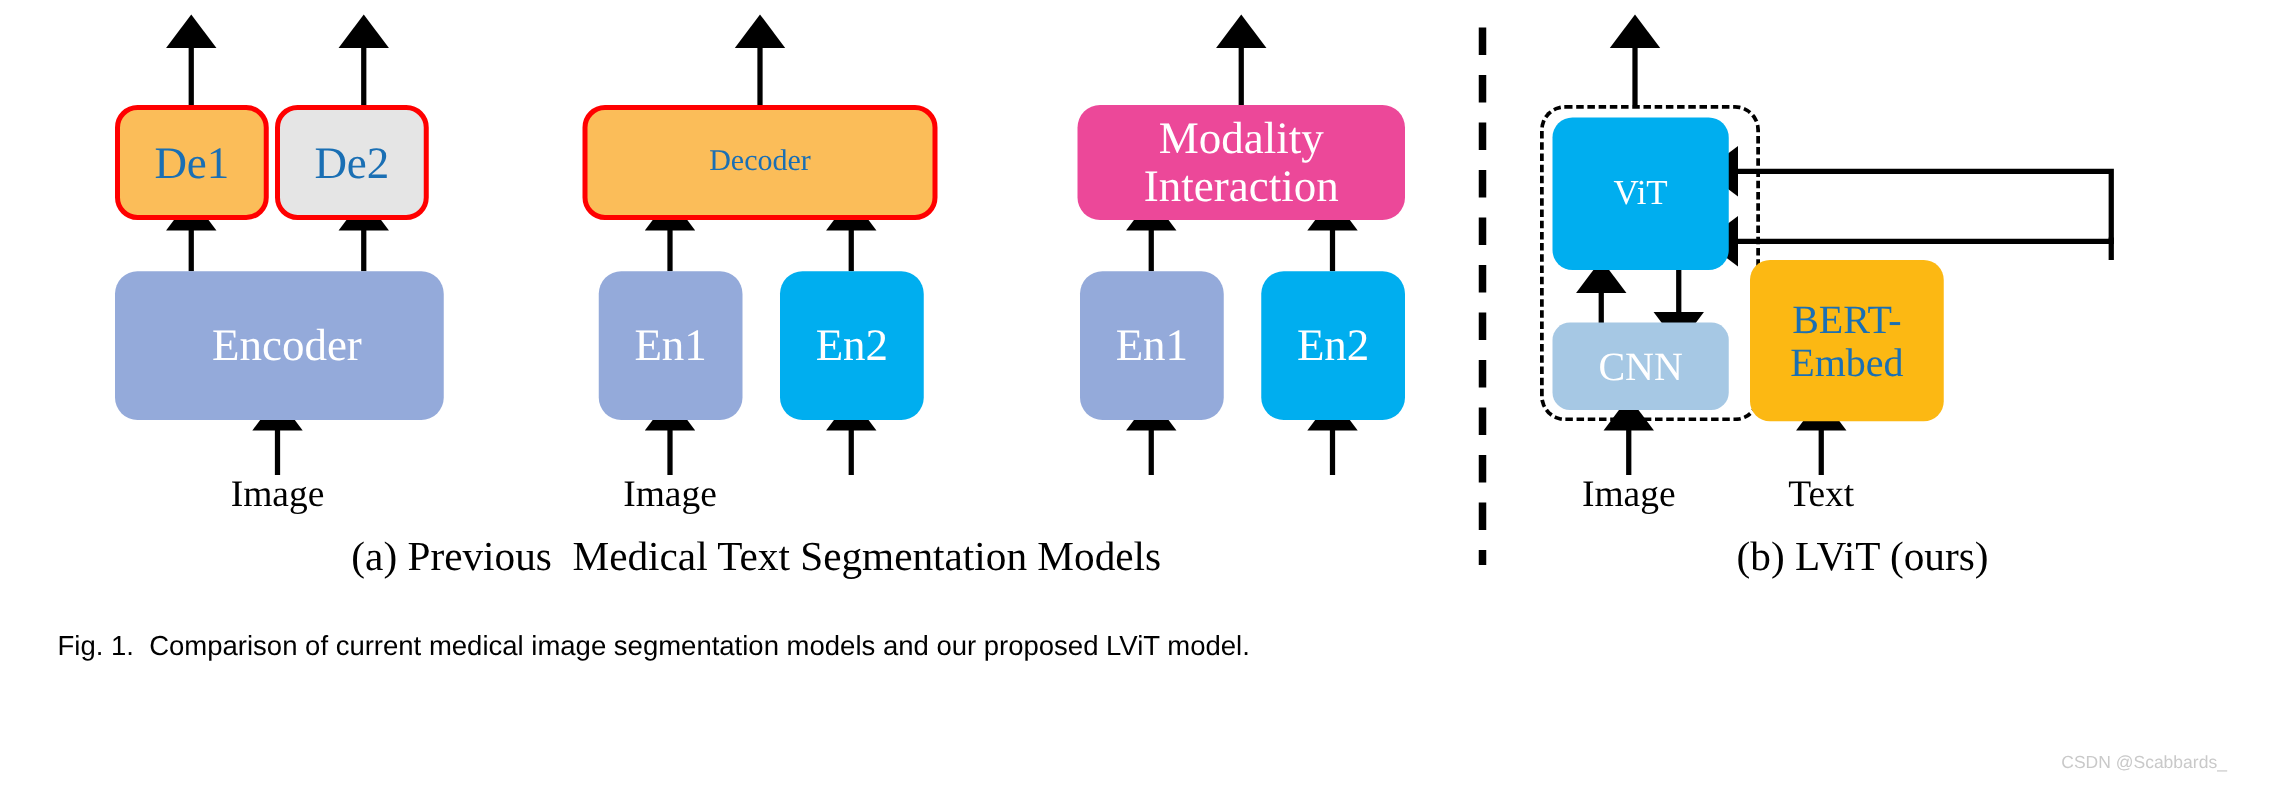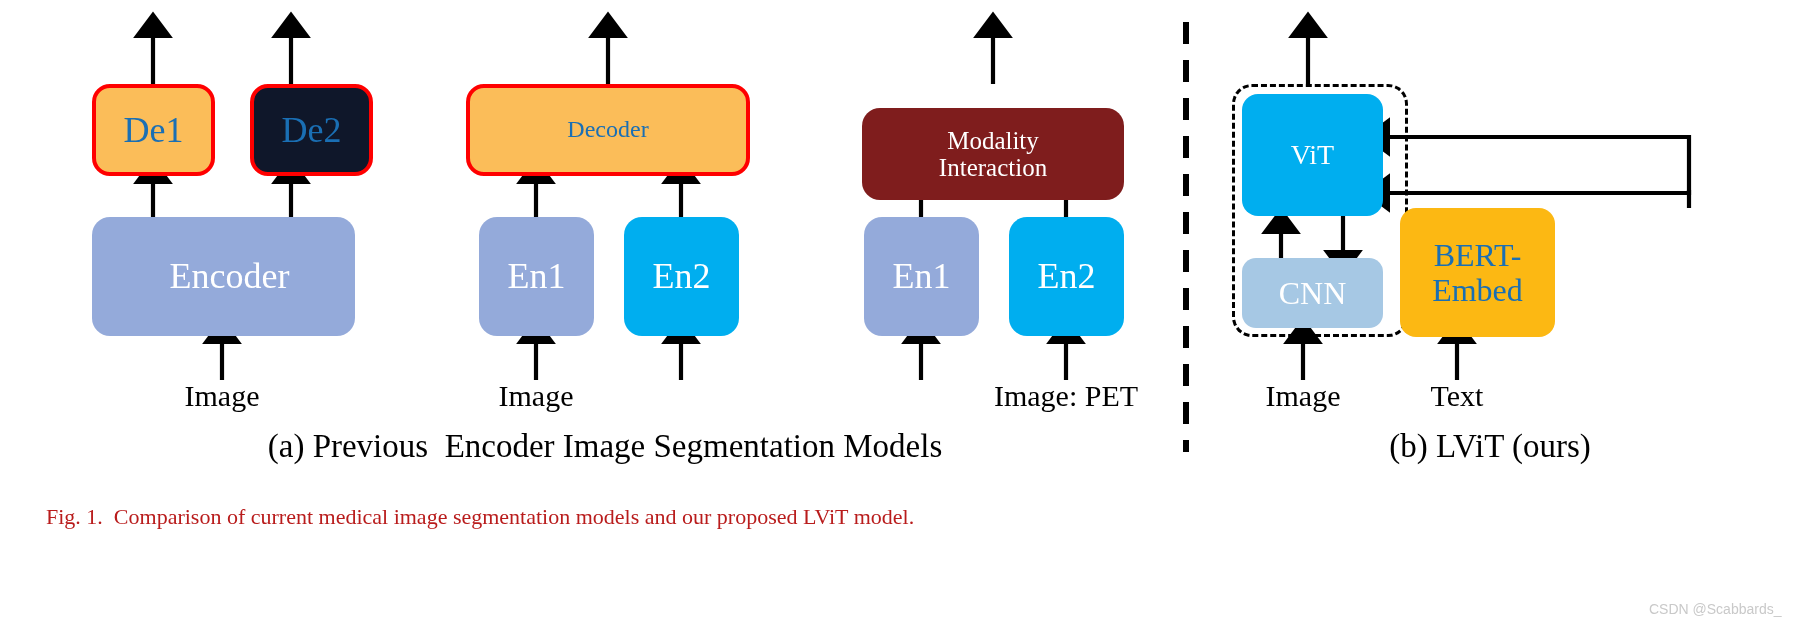--- a/index.html
+++ b/index.html
@@ -59,23 +59,23 @@
     position: absolute;
     font-size: 33px;
     color: #000000;
     white-space: pre;
     text-align: center;
     font-family: "Liberation Serif", "DejaVu Serif", serif;
   }
   .figcap {
     position: absolute;
     font-size: 22px;
-    color: #b91c1c;
-    white-space: pre;
-    font-family: Liberation Serif, serif;
+    color: #000000;
+    white-space: pre;
+    font-family: Liberation Sans, sans-serif;
   }
   .watermark {
     position: absolute;
     font-size: 14px;
     color: #c9c9c9;
     font-family: "Liberation Sans", "DejaVu Sans", sans-serif;
     white-space: pre;
   }
   .dashgroup {
     position: absolute;
@@ -162,59 +162,58 @@
     <g stroke="#000000" stroke-width="4.2" fill="none" marker-end="url(#ah)">
       <line x1="1457" y1="380" x2="1457" y2="336"></line>
     </g>
 
     <path d="M1689,208 L1689,137 L1382,137" stroke="#000000" stroke-width="4.2" fill="none" marker-end="url(#ah)"></path>
     <path d="M1689,190 L1689,193 L1382,193" stroke="#000000" stroke-width="4.2" fill="none" marker-end="url(#ah)"></path>
   </svg>
 
   <div class="box outlined" style="left:92px; top:84px; width:123px; height:92px; background:#fbbd59; color:#1a6fb4; font-size:36px;">De1</div>
 
-  <div class="box outlined" style="left:250px; top:84px; width:123px; height:92px; background:#0f172a; color:#1a6fb4; font-size:36px;">De2</div>
+  <div class="box outlined" style="left:220px; top:84px; width:123px; height:92px; background:#e5e5e5; color:#1a6fb4; font-size:36px;">De2</div>
 
   <div class="box" style="left:92px; top:217px; width:263px; height:119px; background:#94aada; color:#ffffff; font-size:36px;padding-left:12px;">Encoder</div>
 
   <div class="lbl io" style="left:122px; top:381px; width:200px;">Image</div>
 
   <div class="box outlined" style="left:466px; top:84px; width:284px; height:92px; background:#fbbd59; color:#1a6fb4; font-size:24px;">Decoder</div>
 
   <div class="box" style="left:479px; top:217px; width:115px; height:119px; background:#94aada; color:#ffffff; font-size:36px;">En1</div>
 
   <div class="box" style="left:624px; top:217px; width:115px; height:119px; background:#00aeef; color:#ffffff; font-size:36px;">En2</div>
 
   <div class="lbl io" style="left:436px; top:381px; width:200px;">Image</div>
 
 
-  <div class="box" style="left:862px; top:84px; width:262px; height:92px; background:#7f1d1d; color:#ffffff; font-size:25px;margin-top:24px;">Modality
+  <div class="box" style="left:862px; top:84px; width:262px; height:92px; background:#ec4899; color:#ffffff; font-size:36px;">Modality
 Interaction</div>
 
   <div class="box" style="left:864px; top:217px; width:115px; height:119px; background:#94aada; color:#ffffff; font-size:36px;">En1</div>
 
   <div class="box" style="left:1009px; top:217px; width:115px; height:119px; background:#00aeef; color:#ffffff; font-size:36px;">En2</div>
 
 
-  <div class="lbl io" style="left:946px; top:381px; width:240px;">Image: PET</div>
 
   <div class="dashgroup" style="left:1232px; top:84px; width:176px; height:253px;"></div>
 
   <div class="box" style="left:1242px; top:94px; width:141px; height:122px; background:#00aeef; color:#ffffff; font-size:28px; border-radius:16px;">ViT</div>
 
   <div class="box" style="left:1400px; top:208px; width:155px; height:129px; background:#fcb813; color:#1a6fb4; font-size:32px; border-radius:16px;">BERT-
 Embed</div>
 
   <div class="box" style="left:1242px; top:258px; width:141px; height:70px; background:#a6c8e4; color:#ffffff; font-size:32px; border-radius:14px;">CNN</div>
 
   <div class="lbl io" style="left:1203px; top:381px; width:200px;">Image</div>
 
   <div class="lbl io" style="left:1357px; top:381px; width:200px;">Text</div>
 
-  <div class="subcap" style="left:60px; top:428px; width:1090px;">(a) Previous  Encoder Image Segmentation Models</div>
+  <div class="subcap" style="left:60px; top:428px; width:1090px;">(a) Previous  Medical Text Segmentation Models</div>
 
   <div class="subcap" style="left:1210px; top:428px; width:560px;">(b) LViT (ours)</div>
 
   <div class="figcap" style="left:46px; top:504px;">Fig. 1.  Comparison of current medical image segmentation models and our proposed LViT model.</div>
 
   <div class="watermark" style="left:1649px; top:601px;">CSDN @Scabbards_</div>
 
 </div>
 
 </body></html>

